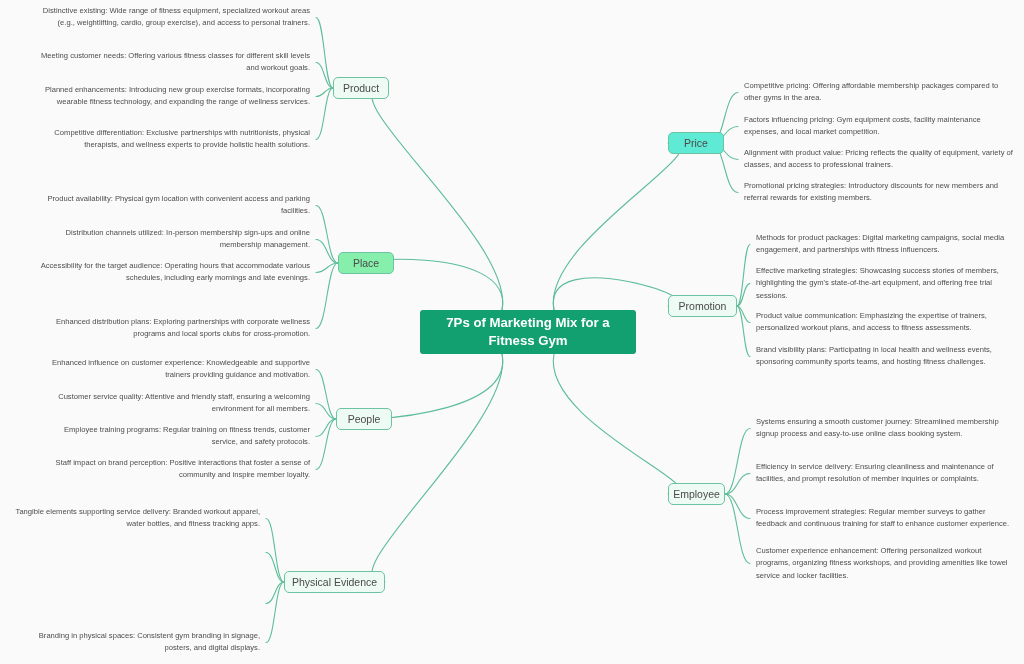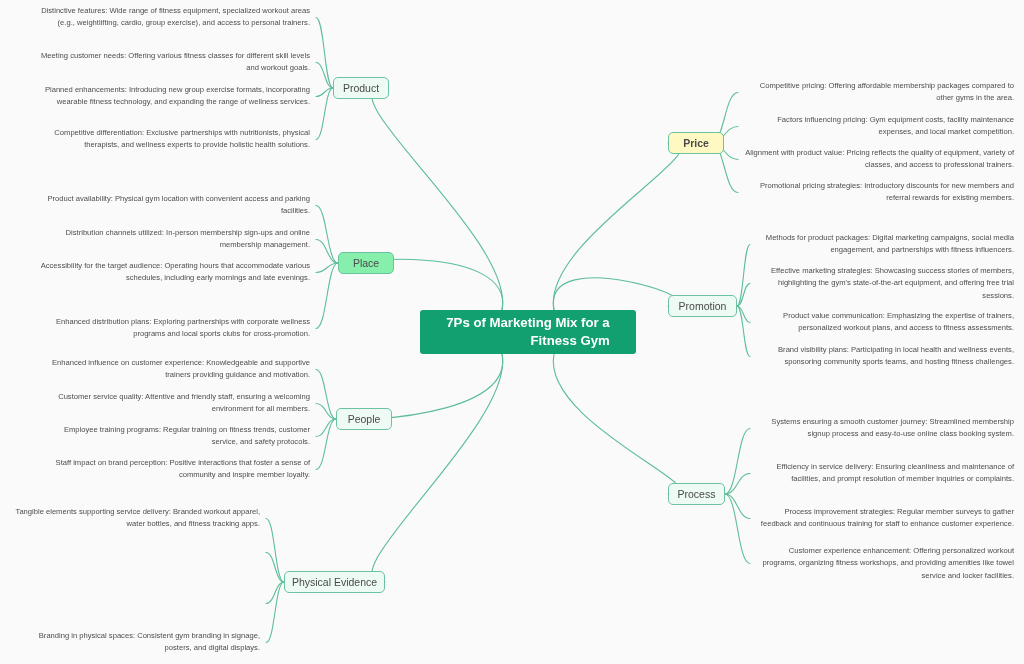--- a/index.html
+++ b/index.html
@@ -25,21 +25,21 @@
     pointer-events: none;
   }
   
   .root-node {
     position: absolute;
     background: #13a071;
     color: #ffffff;
     font-size: 13.2px;
     font-weight: bold;
     line-height: 1.35;
-    text-align: right;
+    text-align: center;
     border-radius: 3px;
     display: flex;
     align-items: center;
     justify-content: center;
     padding: 6px 10px;
     z-index: 5;
     white-space: pre-line;
   }
   
   .branch-node {
@@ -58,21 +58,21 @@
     z-index: 4;
   }
   
   .leaf {
     position: absolute;
     color: #4d4d4d;
     font-size: 7.6px;
     line-height: 1.62;
     z-index: 3;
   }
-  .leaf.right { text-align: right; }
+  .leaf.right { text-align: left; }
   .leaf.left  { text-align: right; }
 </style>
 </head>
 <body>
 
 <div id="mindmap">
 
   <svg id="edges" viewBox="0 0 1024 664" xmlns="http://www.w3.org/2000/svg">
       <path d="M 385 88 C 320.65 88, 516.04 240, 502 310" fill="none" stroke="#5dbd99" stroke-width="1.1" stroke-linecap="round"></path>
       <path d="M 333 88 C 324.5 88, 324.5 17.5, 316 17.5" fill="none" stroke="#5dbd99" stroke-width="1.1" stroke-linecap="round"></path>
@@ -111,25 +111,25 @@
       <path d="M 725 494 C 737.5 494, 737.5 563.5, 750 563.5" fill="none" stroke="#5dbd99" stroke-width="1.1" stroke-linecap="round"></path>
     </svg>
 
   <div class="root-node" style="left: 420px; top: 310px; width: 216px; height: 44px; background: rgb(19, 160, 113); color: rgb(255, 255, 255);">7Ps of Marketing Mix for a
 Fitness Gym</div>
 
   <div class="branch-node" style="left: 333px; top: 77px; width: 52px; height: 22px; background: rgb(238, 250, 244); border-color: rgb(108, 195, 161);">Product</div>
   <div class="branch-node" style="left: 338px; top: 252px; width: 47px; height: 22px; background: #86efac; border-color: rgb(108, 195, 161);">Place</div>
   <div class="branch-node" style="left: 336px; top: 408px; width: 49px; height: 22px; background: rgb(238, 250, 244); border-color: rgb(108, 195, 161);">People</div>
   <div class="branch-node" style="left: 284px; top: 571px; width: 101px; height: 22px; background: rgb(238, 250, 244); border-color: rgb(108, 195, 161);">Physical Evidence</div>
-  <div class="branch-node" style="left: 668px; top: 132px; width: 43px; height: 22px; background: #fef9c3; border-color: rgb(108, 195, 161); font-weight: bold;">Price</div>
+  <div class="branch-node" style="left: 668px; top: 132px; width: 43px; height: 22px; background: #5eead4; border-color: rgb(108, 195, 161);">Price</div>
   <div class="branch-node" style="left: 668px; top: 295px; width: 69px; height: 22px; background: rgb(238, 250, 244); border-color: rgb(108, 195, 161);">Promotion</div>
-  <div class="branch-node" style="left: 668px; top: 483px; width: 57px; height: 22px; background: rgb(238, 250, 244); border-color: rgb(108, 195, 161);">Process</div>
+  <div class="branch-node" style="left: 668px; top: 483px; width: 57px; height: 22px; background: rgb(238, 250, 244); border-color: rgb(108, 195, 161);">Employee</div>
 
-  <div class="leaf left" style="left: 40px; top: 5px; width: 270px; color: rgb(77, 77, 77);">Distinctive features: Wide range of fitness equipment, specialized workout areas (e.g., weightlifting, cardio, group exercise), and access to personal trainers.</div>
+  <div class="leaf left" style="left: 40px; top: 5px; width: 270px; color: rgb(77, 77, 77);">Distinctive existing: Wide range of fitness equipment, specialized workout areas (e.g., weightlifting, cardio, group exercise), and access to personal trainers.</div>
   <div class="leaf left" style="left: 40px; top: 50px; width: 270px; color: rgb(77, 77, 77);">Meeting customer needs: Offering various fitness classes for different skill levels and workout goals.</div>
   <div class="leaf left" style="left: 40px; top: 84px; width: 270px; color: rgb(77, 77, 77);">Planned enhancements: Introducing new group exercise formats, incorporating wearable fitness technology, and expanding the range of wellness services.</div>
   <div class="leaf left" style="left: 40px; top: 127px; width: 270px; color: rgb(77, 77, 77);">Competitive differentiation: Exclusive partnerships with nutritionists, physical therapists, and wellness experts to provide holistic health solutions.</div>
 
   <div class="leaf left" style="left: 40px; top: 193px; width: 270px; color: rgb(77, 77, 77);">Product availability: Physical gym location with convenient access and parking facilities.</div>
   <div class="leaf left" style="left: 40px; top: 227px; width: 270px; color: rgb(77, 77, 77);">Distribution channels utilized: In-person membership sign-ups and online membership management.</div>
   <div class="leaf left" style="left: 40px; top: 260px; width: 270px; color: rgb(77, 77, 77);">Accessibility for the target audience: Operating hours that accommodate various schedules, including early mornings and late evenings.</div>
   <div class="leaf left" style="left: 40px; top: 316px; width: 270px; color: rgb(77, 77, 77);">Enhanced distribution plans: Exploring partnerships with corporate wellness programs and local sports clubs for cross-promotion.</div>
 
   <div class="leaf left" style="left: 40px; top: 357px; width: 270px; color: rgb(77, 77, 77);">Enhanced influence on customer experience: Knowledgeable and supportive trainers providing guidance and motivation.</div>

